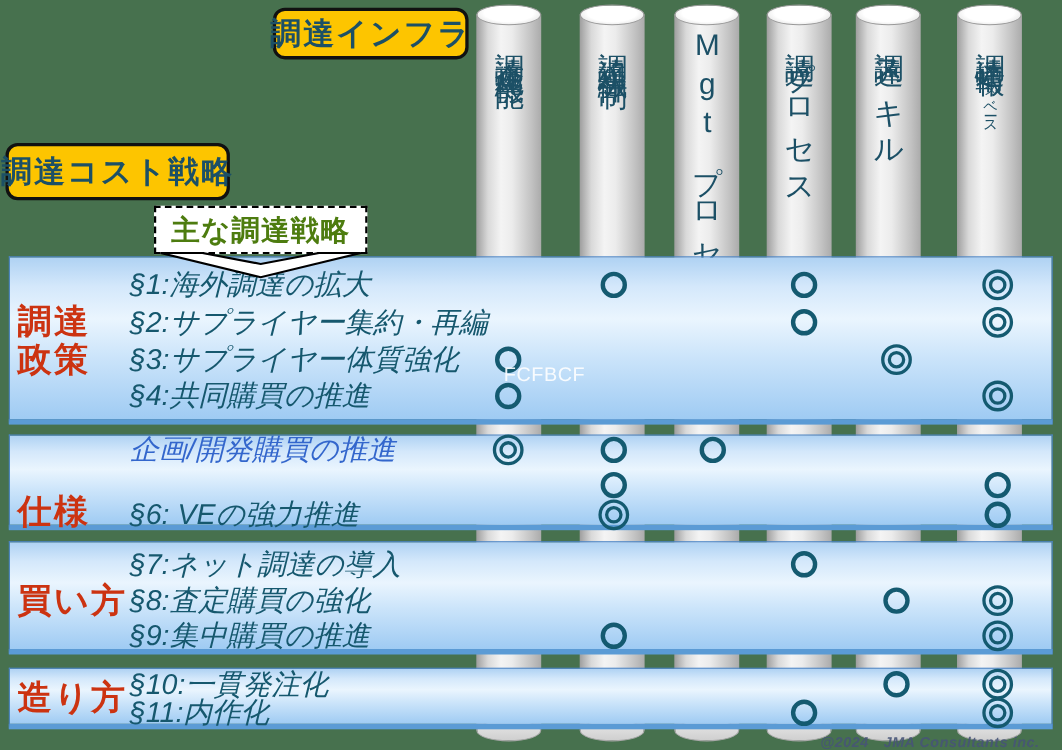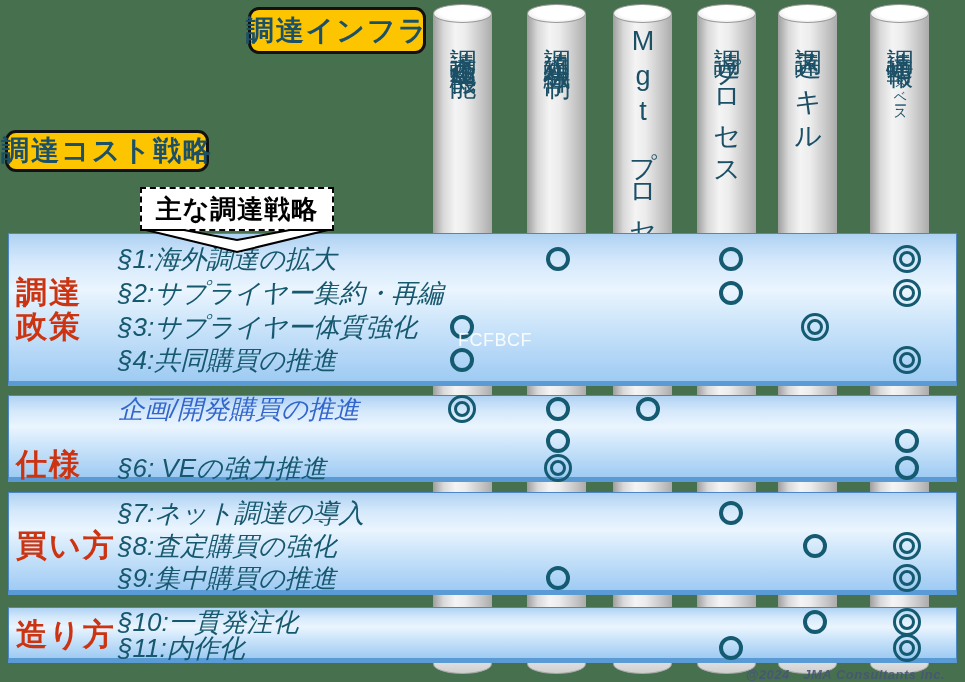--- a/index.html
+++ b/index.html
@@ -76,21 +76,21 @@
   
   .ybox{
     position:absolute;display:flex;align-items:center;justify-content:center;
     background:#FDC500;border:3px solid #111;border-radius:11px;
     color:#1C5066;font-weight:bold;font-size:28px;letter-spacing:2px;
     box-sizing:border-box;z-index:10;white-space:nowrap;
   }
   .wbox{
     position:absolute;display:flex;align-items:center;justify-content:center;
     background:#fff;border:2px dashed #000;
-    color:#000000;font-weight:bold;font-size:26px;letter-spacing:1px;
+    color:#4d7c0f;font-weight:bold;font-size:26px;letter-spacing:1px;
     box-sizing:border-box;z-index:10;white-space:nowrap;
   }
   .arrow-svg{position:absolute;z-index:11;}
   .fcfbcf{
     position:absolute;left:458px;top:330px;z-index:5;
     color:#ffffff;font-size:18px;opacity:.9;letter-spacing:.5px;
   }
   .copyright{
     position:absolute;right:20px;top:666px;z-index:10;
     color:#475577;font-size:13px;font-style:italic;font-weight:bold;
@@ -191,21 +191,21 @@
       <div class="mark double" style="left: 907px; top: 622px;"></div>
       <div class="row-label" style="top: 648px;">§11:内作化</div>
       <div class="mark" style="left: 731px; top: 648px;"></div>
       <div class="mark double" style="left: 907px; top: 648px;"></div>
     </div>
 
   <div class="ybox" style="left:248px;top:7px;width:178px;height:47px;">
     <span>調達インフラ</span>
   </div>
 
-  <div class="ybox" style="left:5px;top:130px;width:204px;height:42px;">
+  <div class="ybox" style="left:5px;top:130px;width:204px;height:52px;">
     <span>調達コスト戦略</span>
   </div>
 
   <div class="wbox" style="left:140px;top:187px;width:194px;height:44px;">
     <span>主な調達戦略</span>
   </div>
   <svg class="arrow-svg" style="left:142px;top:229px;" width="190" height="26" viewBox="0 0 190 26">
     <polygon points="4,1 95,23 186,1 148,1 95,11 42,1" fill="#ffffff" stroke="#000000" stroke-width="2" stroke-linejoin="miter"></polygon>
   </svg>
 

